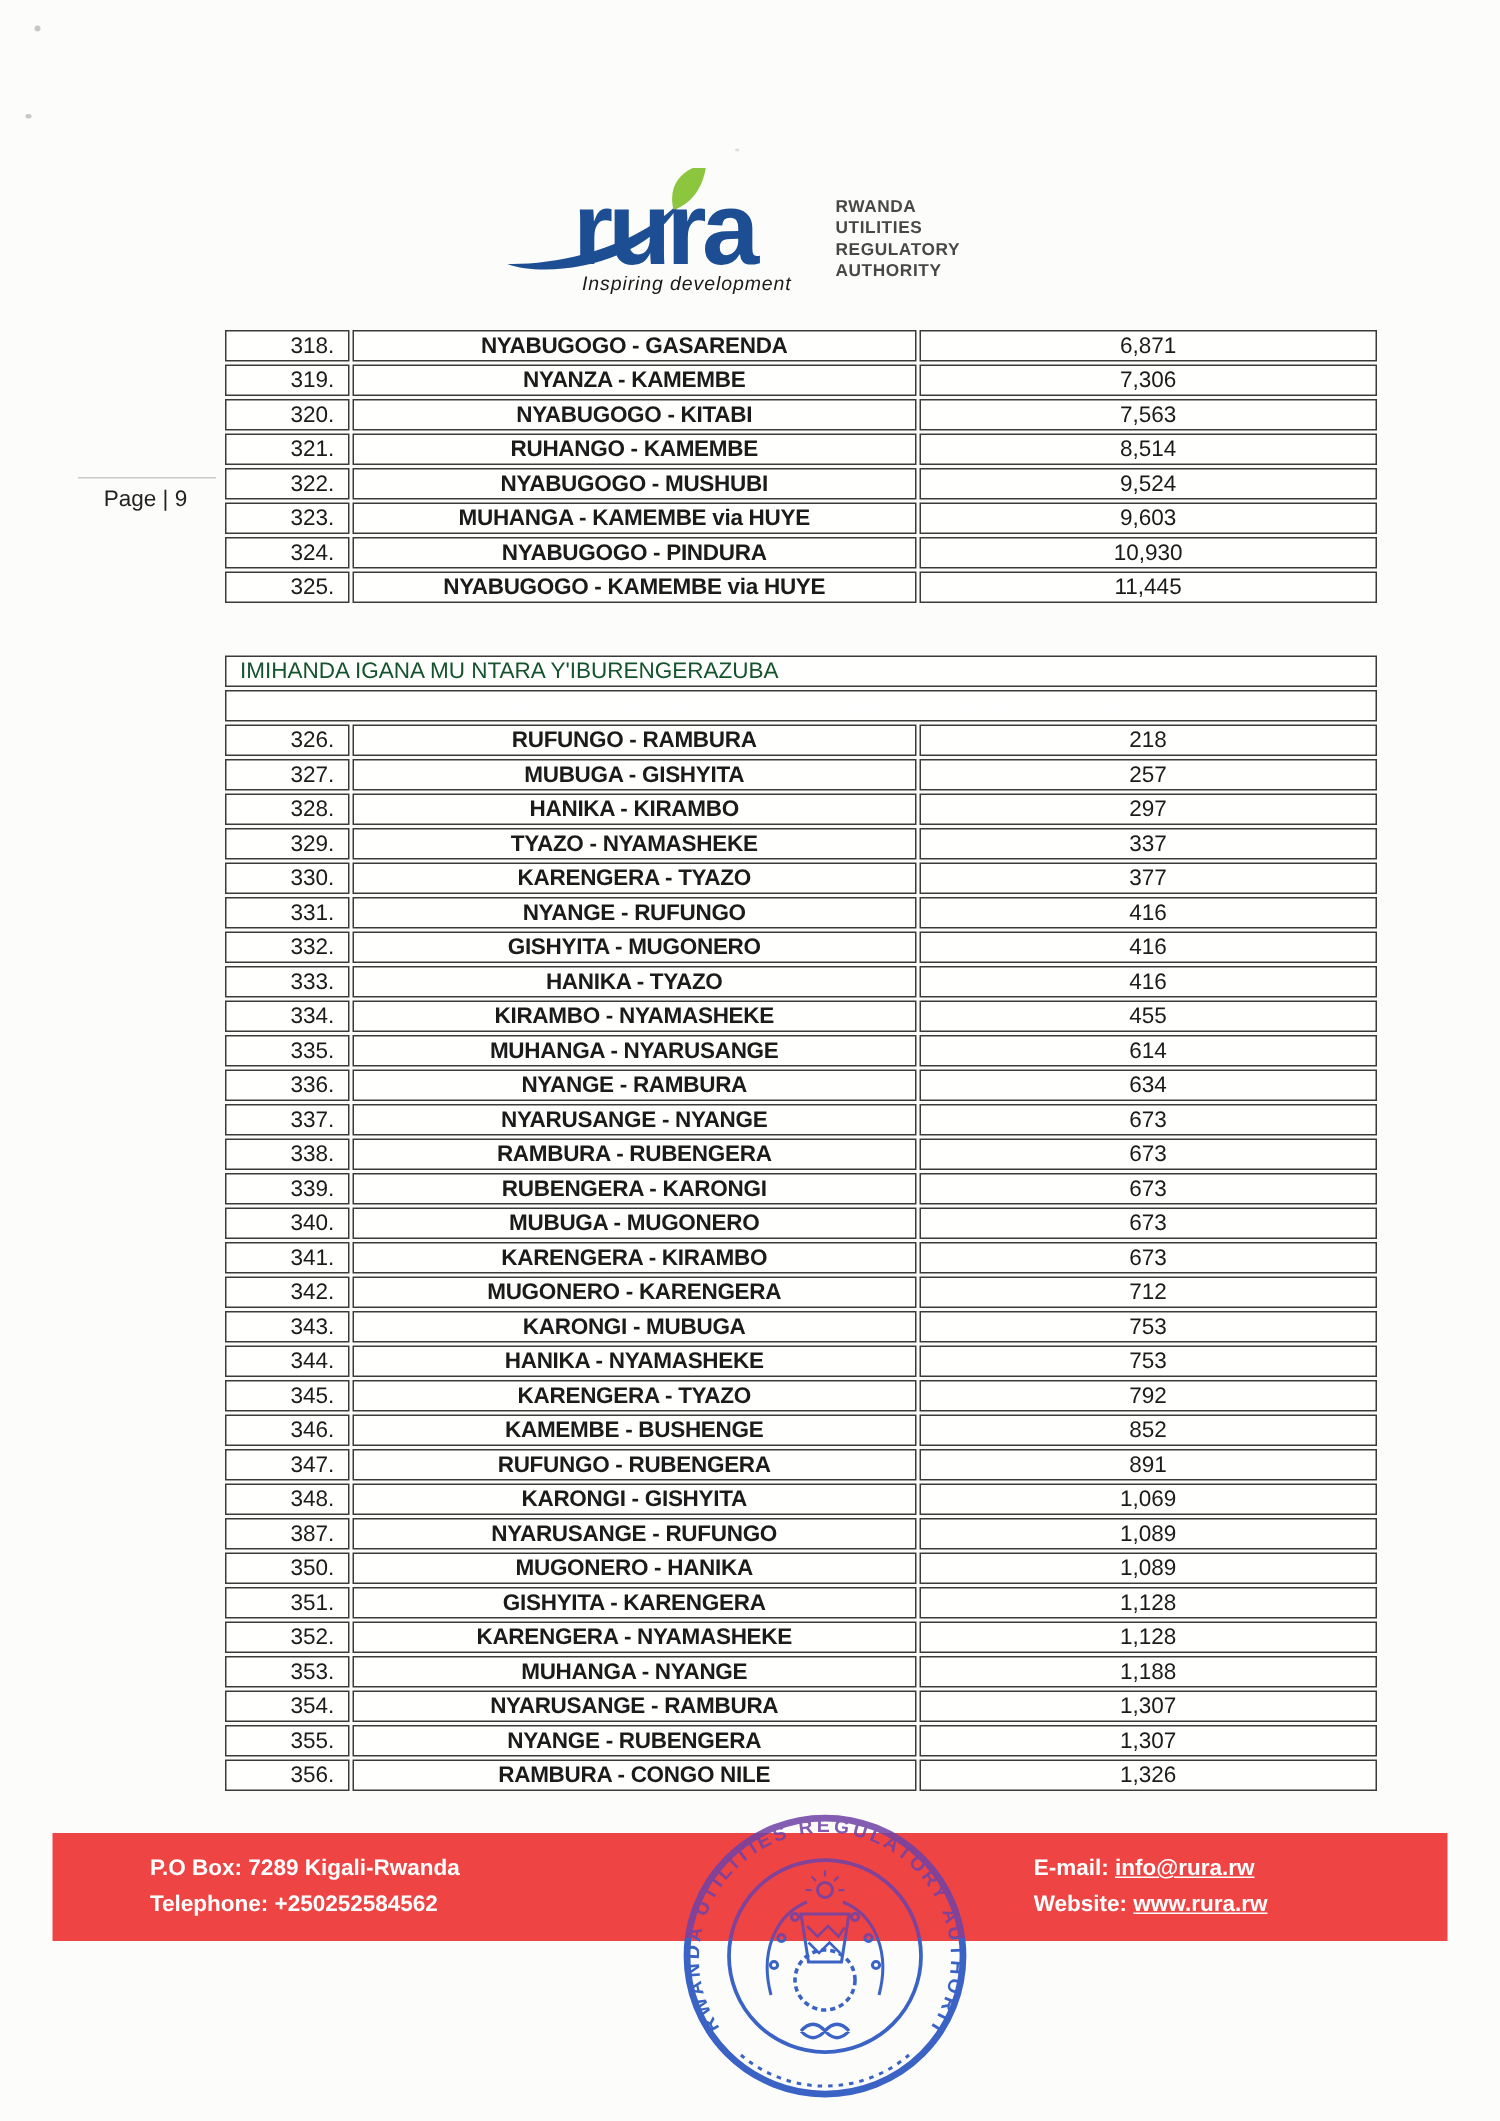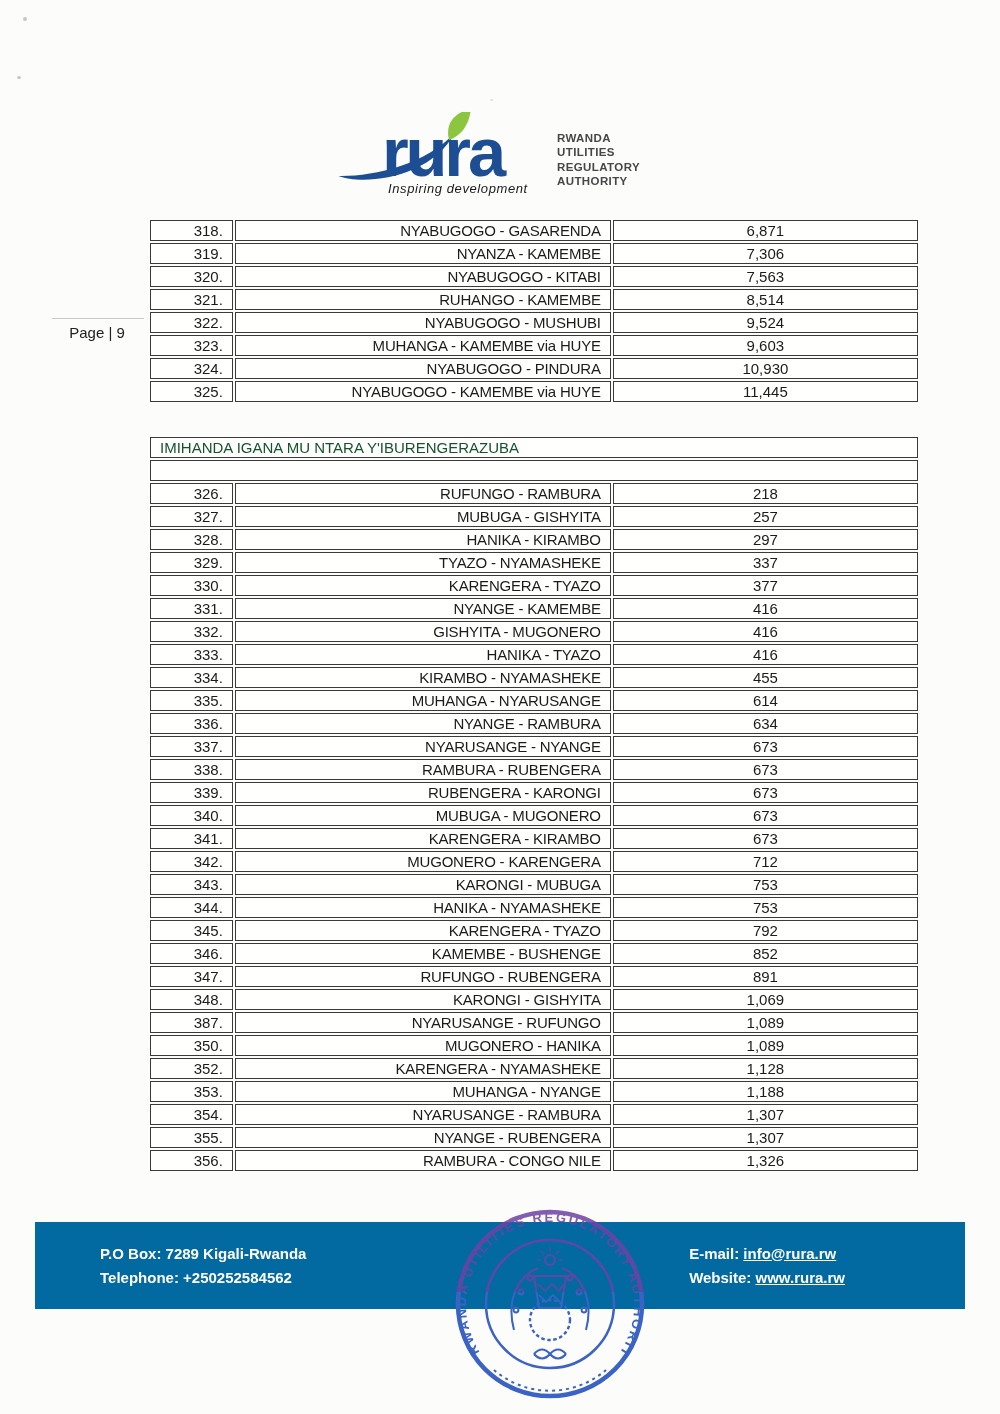--- a/index.html
+++ b/index.html
@@ -38,35 +38,35 @@
   }
   #tbl1{top:218px;}
   #tbl2{top:435px;}
   table.fares td{
     border:1px solid #3a3a3a;background:#fffffe;
     height:19px;line-height:19px;
     font-size:15px;padding:0 9px;
     white-space:nowrap;overflow:hidden;
   }
   td.c-no{text-align:right;}
-  td.c-route{text-align:right;letter-spacing:-0.2px;}
+  td.c-route{text-align:center;letter-spacing:-0.2px;font-weight:bold;}
   td.c-fare{text-align:center;}
   td.hdr-green{
     background:#74ae3e;color:#14532d;text-align:left;
     font-weight:normal;font-size:15px;border:1px solid #222;
   }
   td.hdr-black{
     background:#161616;color:#fff;text-align:center;
     font-weight:bold;font-size:15.5px;border:1px solid #111;
   }
 
   
   .footer-bar{
-    position:absolute;left:35px;top:1222px;width:930px;height:87px;
-    background:#0369a1;color:#fff;z-index:1;
+    position:absolute;left:35px;top:1222px;width:930px;height:72px;
+    background:#ef4444;color:#fff;z-index:1;
     display:flex;justify-content:space-between;align-items:center;
     box-sizing:border-box;padding:0 120px 0 65px;
   }
   .footer-bar .fline{font-size:15px;font-weight:bold;line-height:24px;white-space:nowrap;}
   .flink{color:#fff;text-decoration:underline;cursor:pointer;}
 
   
   .stamp{position:absolute;left:448px;top:1198px;z-index:2;}
 </style>
 </head>
@@ -193,21 +193,21 @@
       </tr>
 
       <tr>
         <td class="c-no">330.</td>
         <td class="c-route">KARENGERA - TYAZO</td>
         <td class="c-fare">377</td>
       </tr>
 
       <tr>
         <td class="c-no">331.</td>
-        <td class="c-route">NYANGE - KAMEMBE</td>
+        <td class="c-route">NYANGE - RUFUNGO</td>
         <td class="c-fare">416</td>
       </tr>
 
       <tr>
         <td class="c-no">332.</td>
         <td class="c-route">GISHYITA - MUGONERO</td>
         <td class="c-fare">416</td>
       </tr>
 
       <tr>
@@ -311,20 +311,25 @@
         <td class="c-route">NYARUSANGE - RUFUNGO</td>
         <td class="c-fare">1,089</td>
       </tr>
 
       <tr>
         <td class="c-no">350.</td>
         <td class="c-route">MUGONERO - HANIKA</td>
         <td class="c-fare">1,089</td>
       </tr>
 
+      <tr>
+        <td class="c-no">351.</td>
+        <td class="c-route">GISHYITA - KARENGERA</td>
+        <td class="c-fare">1,128</td>
+      </tr>
 
       <tr>
         <td class="c-no">352.</td>
         <td class="c-route">KARENGERA - NYAMASHEKE</td>
         <td class="c-fare">1,128</td>
       </tr>
 
       <tr>
         <td class="c-no">353.</td>
         <td class="c-route">MUHANGA - NYANGE</td>

